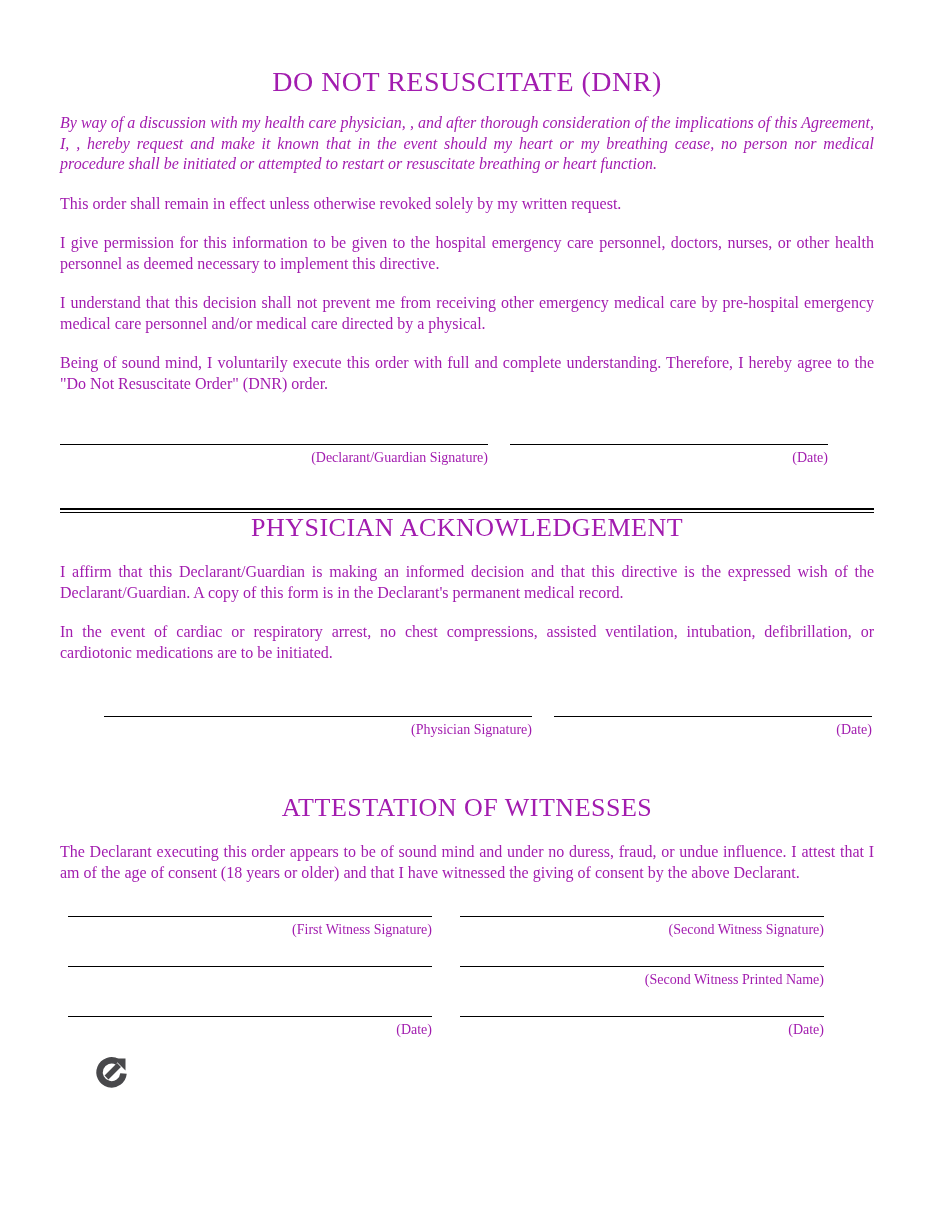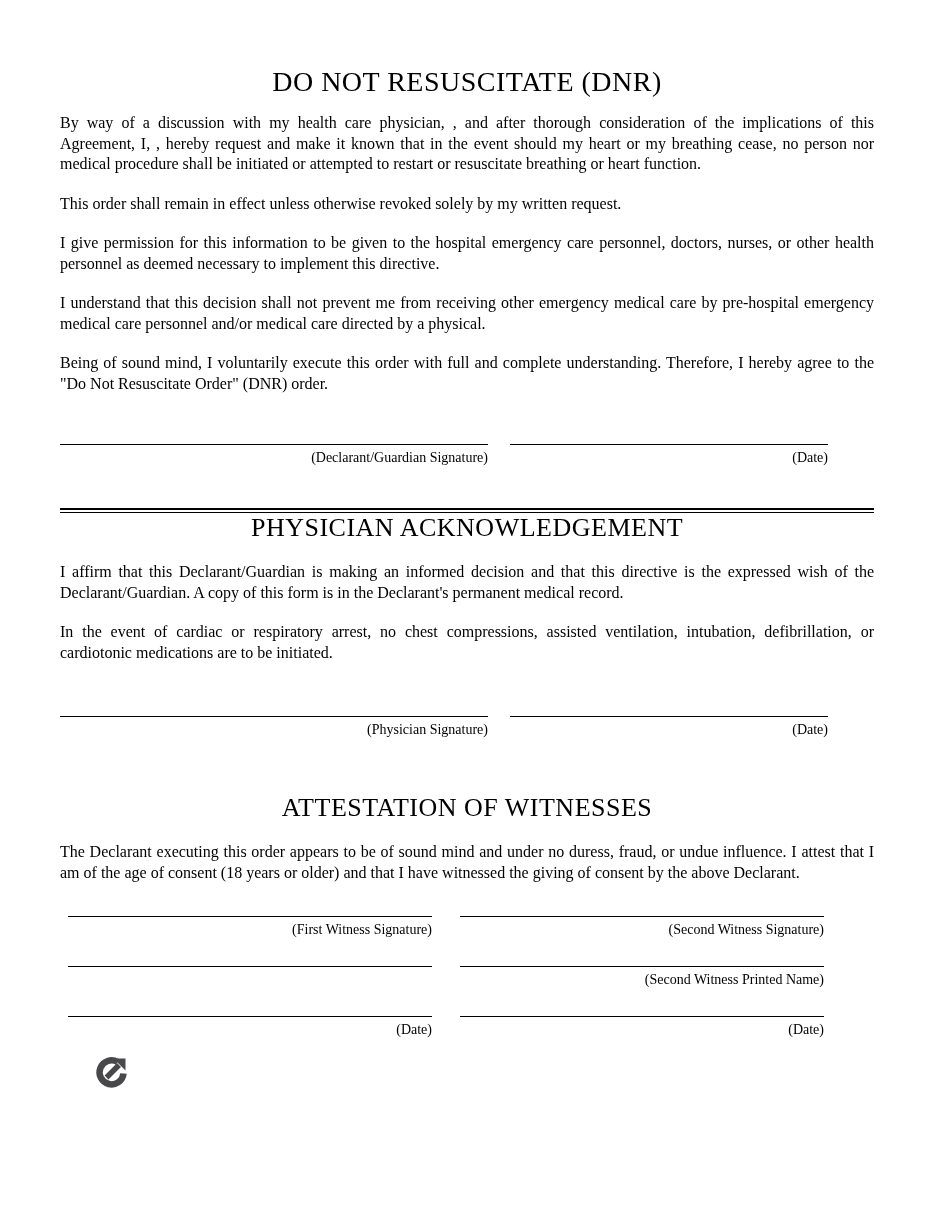--- a/index.html
+++ b/index.html
@@ -3,21 +3,21 @@
 <meta charset="utf-8">
 <style>
   * { margin: 0; padding: 0; box-sizing: border-box; }
   html, body { background: #ffffff; }
   .page {
     position: relative;
     width: 934px;
     height: 1209px;
     background: #ffffff;
     font-family: "Liberation Serif", "DejaVu Serif", serif;
-    color: #000000;
+    color: #a21caf;
     padding: 66px 60px 0 60px;
     overflow: hidden;
   }
   .doc-title {
     font-size: 28px;
     line-height: 32px;
     font-weight: normal;
     text-align: center;
     letter-spacing: 0.5px;
   }
@@ -27,21 +27,21 @@
     font-weight: normal;
     text-align: center;
     letter-spacing: 0.5px;
   }
   .body-text {
     font-size: 16px;
     line-height: 20.5px;
     text-align: justify;
     margin-top: 19px;
   }
-  .first-para { margin-top: 15px; }
+  .first-para { margin-top: 15px; font-style: italic; }
   .sig-row {
     display: flex;
     align-items: flex-start;
   }
   .sig-row-main { margin-top: 50px; }
   .sig-field-wide { width: 428px; margin-right: 22px; }
   .sig-field-narrow { width: 318px; }
   .sig-line {
     height: 0;
     border-bottom: 1.5px solid #000000;
@@ -52,21 +52,21 @@
     margin-top: 4px;
     text-align: right;
   }
   .double-rule {
     margin-top: 42px;
     height: 5px;
     border-top: 2.5px solid #000000;
     border-bottom: 1px solid #000000;
   }
   .h2-physician { }
-  .sig-row-physician { margin-top: 53px; }
+  .sig-row-physician { margin-top: 53px; margin-left: 44px; }
   .h2-witness { margin-top: 55px; }
   .witness-grid {
     margin-top: 33px;
     margin-left: 8px;
     width: 770px;
     display: grid;
     grid-template-columns: 364px 364px;
     column-gap: 42px;
     row-gap: 35px;
     gap: 28px;

